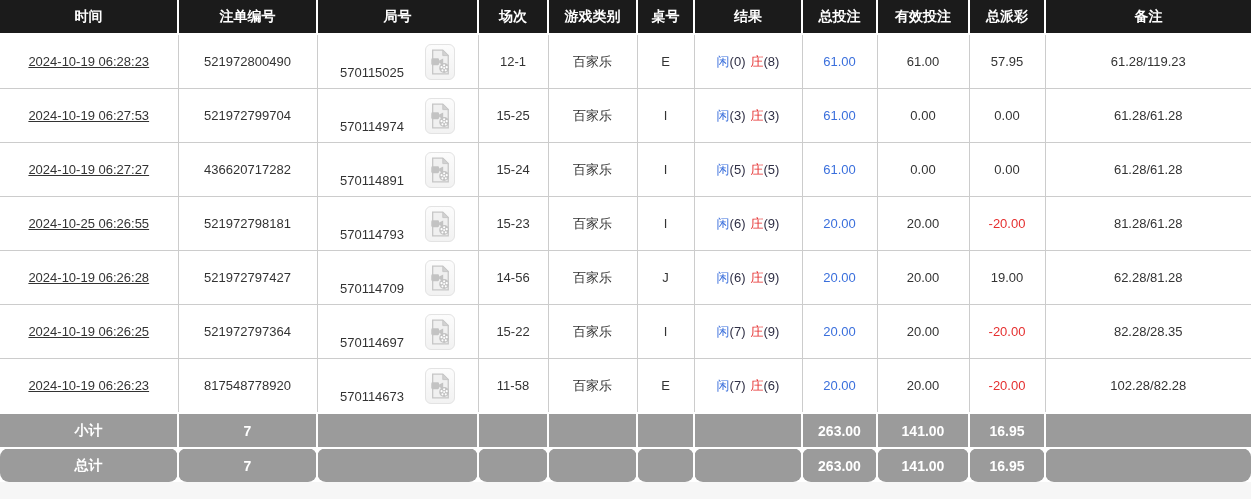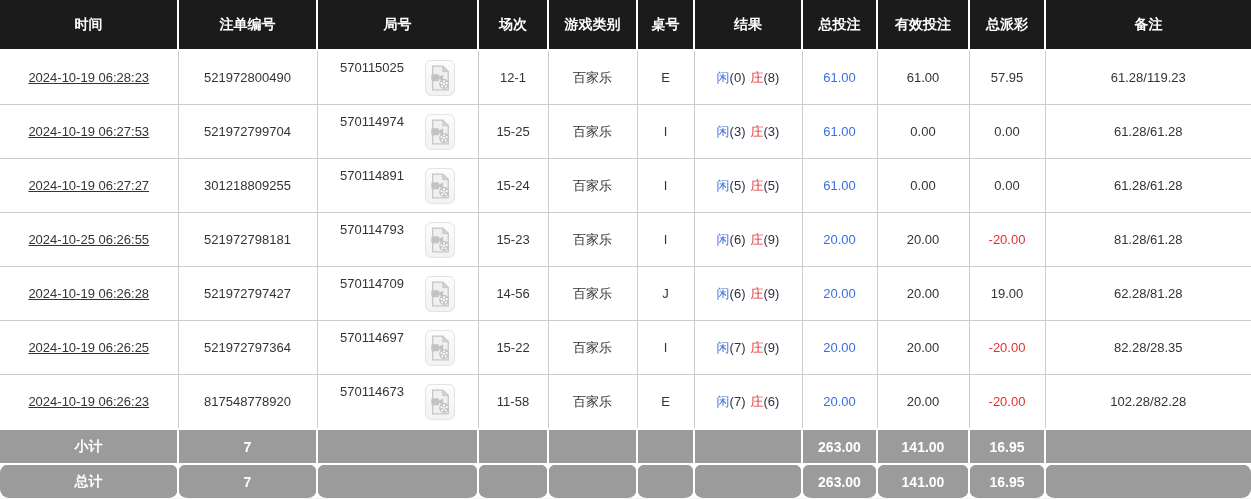--- a/index.html
+++ b/index.html
@@ -10,21 +10,21 @@
     --text:#333333;
     --border:#cccccc;
     --page_bg:#f6f6f6;
   }
   html,body{margin:0;padding:0;}
   body{font-family:"Liberation Sans","DejaVu Sans",sans-serif;background:var(--page_bg);}
   .page{width:1251px;height:499px;overflow:hidden;background:var(--page_bg);}
   table{border-collapse:collapse;table-layout:fixed;width:1251px;background:#ffffff;}
   thead th{
     background:var(--header_bg);color:#ffffff;font-weight:bold;font-size:14px;
-    height:33px;border:2px solid #ffffff;border-top:none;text-align:center;padding:8px;
+    height:33px;border:2px solid #ffffff;border-top:none;text-align:center;padding:0;
   }
   thead th:first-child{border-left:none;}
   thead th:last-child{border-right:none;}
   tbody td{
     border:1px solid var(--border);color:var(--text);font-size:13px;height:53px;
     text-align:center;padding:0 4px;background:#ffffff;overflow:hidden;white-space:nowrap;
   }
   tbody td:first-child{border-left:none;text-decoration:underline;}
   tbody td:last-child{border-right:none;}
   tfoot td{
@@ -33,21 +33,21 @@
   }
   tfoot td:first-child{border-left:none;margin-left:45px;}
   tfoot td:last-child{border-right:none;}
   tfoot tr:last-child td{border-bottom:none;border-radius:9px;}
   .blue{color:var(--blue);}
   .neg{color:var(--red);}
   .res-p{color:var(--blue);}
   .res-b{color:var(--red);}
   .res-n{color:#2e2e44;}
   .res-gap{display:inline-block;width:5px;}
-  .round-wrap{display:inline-flex;align-items:flex-start;gap:21px;justify-content:center;}
+  .round-wrap{display:inline-flex;align-items:flex-end;gap:21px;justify-content:center;}
   .video-btn{
     width:30px;height:36px;border:1px solid #e3e3e3;border-radius:6px;
     background:linear-gradient(#fcfcfc,#f2f2f2);cursor:pointer;padding:2px 3px;
     display:inline-flex;align-items:center;justify-content:center;
   }
   .video-btn svg{display:block;}
 </style>
 </head>
 <body>
 
@@ -147,21 +147,21 @@
       <span class="res-p">闲</span><span class="res-n">(3)</span><span class="res-gap"></span><span class="res-b">庄</span><span class="res-n">(3)</span>
     </td>
     <td><span class="blue">61.00</span></td>
     <td>0.00</td>
     <td><span class="payout-value">0.00</span></td>
     <td>61.28/61.28</td>
   </tr>
 
   <tr class="data-row">
     <td>2024-10-19 06:27:27</td>
-    <td>301218809255</td>
+    <td>436620717282</td>
     <td>
       <span class="round-wrap">
         <span>570114891</span>
         <button class="video-btn">
           <svg width="22" height="26" viewBox="0 0 24 28">
             <path d="M4 1 H15 L21 7 V27 H4 Z" fill="#f0f0f0" stroke="#c6c6c6" stroke-width="1.4"></path>
             <path d="M15 1 L15 7 H21 Z" fill="#d2d2d2" stroke="#c6c6c6" stroke-width="1"></path>
             <rect x="2.5" y="10" width="8.5" height="7.5" rx="1.5" fill="#c3c3c3"></rect>
             <polygon points="11,12.4 15.5,10.2 15.5,17.3 11,15.1" fill="#c3c3c3"></polygon>
             <circle cx="16.5" cy="20.5" r="5.4" fill="#c3c3c3"></circle>

